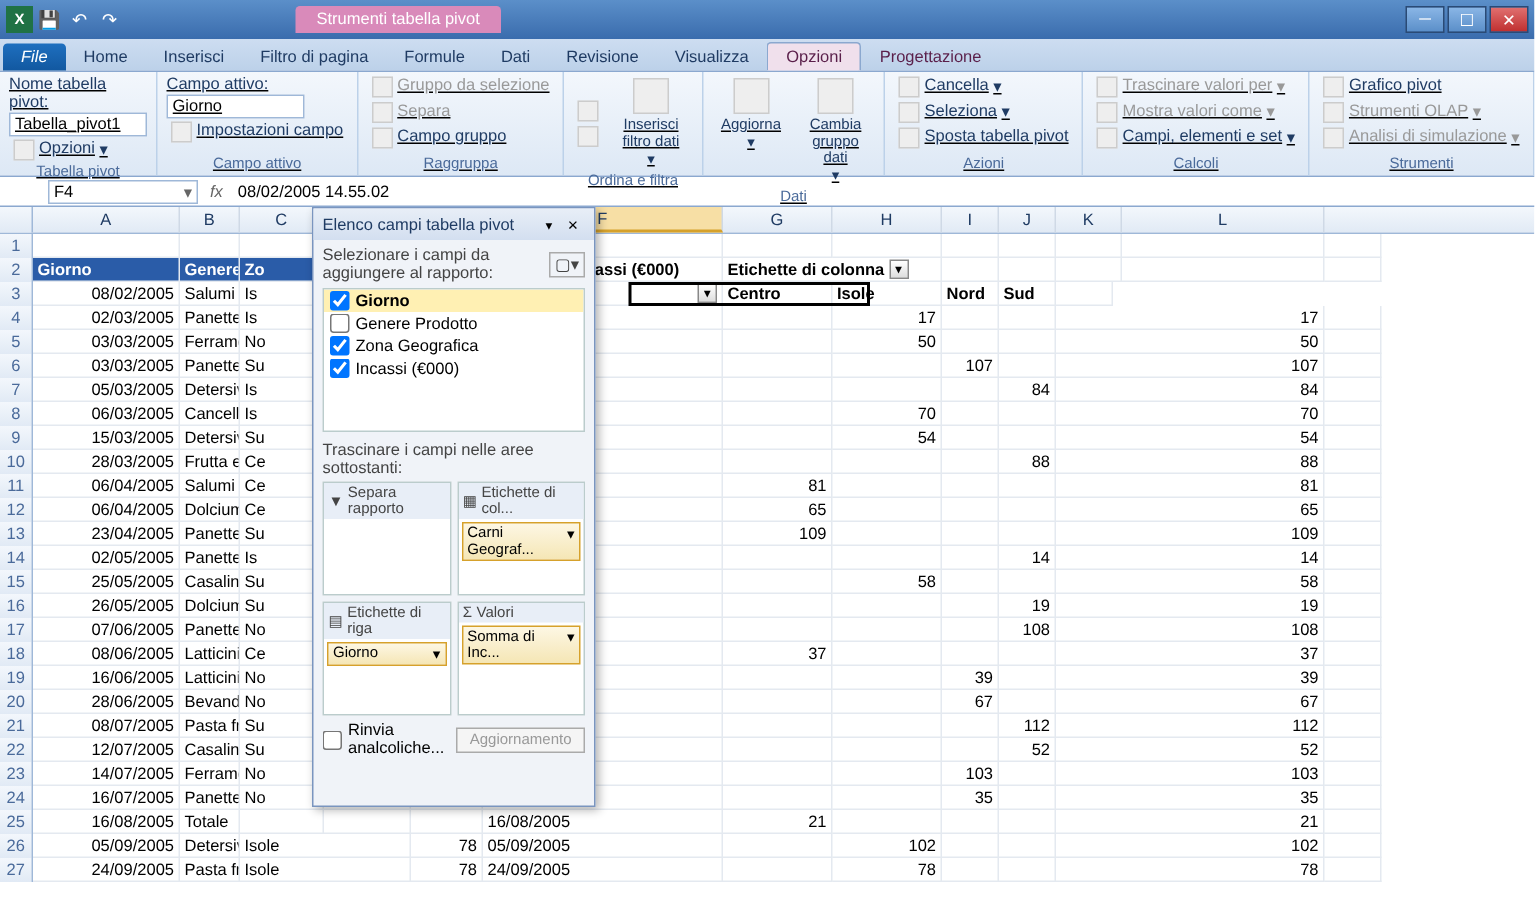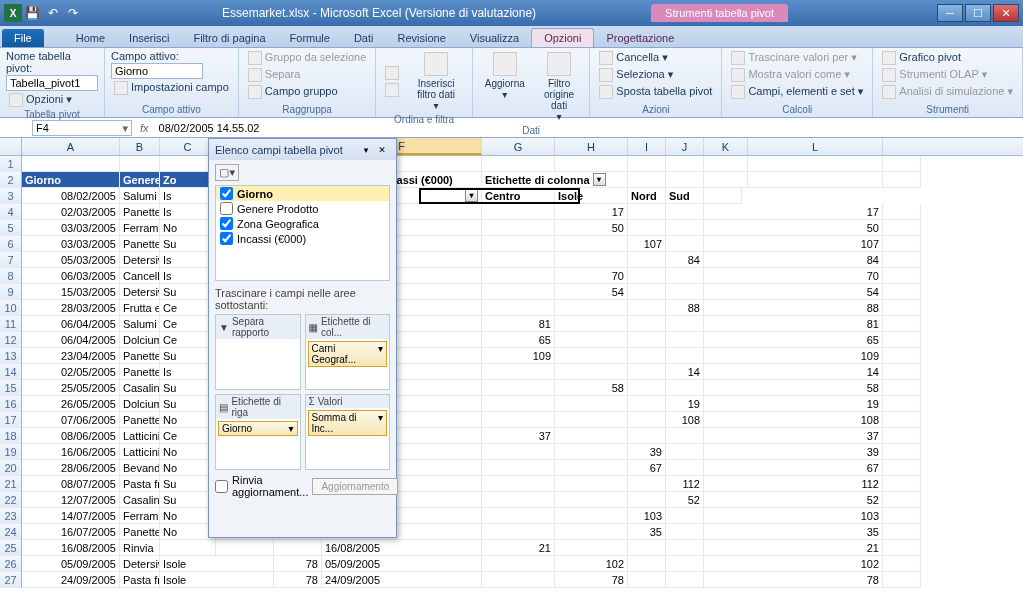--- a/index.html
+++ b/index.html
@@ -11,28 +11,28 @@
 .titlebar .qat .icon { width: 18px; height: 18px; display: flex; align-items: center; justify-content: center; font-size: 12px; }
 .titlebar .filename { margin-left: 140px; }
 .titlebar .context-tab { background: #d98aba; padding: 3px 14px; border-radius: 3px 3px 0 0; margin-left: 115px; font-size: 11px; }
 .titlebar .winbtns { margin-left: auto; display: flex; gap: 2px; }
 .titlebar .winbtns button { width: 26px; height: 18px; border: 1px solid #2a4a75; background: linear-gradient(#8ab6e6,#5b8fc9); color: #fff; font-size: 11px; cursor: pointer; }
 .titlebar .winbtns .close { background: linear-gradient(#e07070,#c03030); }
 
 
 .ribbon-tabs { height: 22px; background: linear-gradient(#cdddf1,#bcd1e9); display: flex; align-items: end; padding-left: 2px; font-size: 11px; border-bottom: 1px solid #8ba8cf; }
 .ribbon-tabs .tab { padding: 3px 12px; color: #1f3b63; cursor: pointer; }
-.ribbon-tabs .tab.file { background: linear-gradient(#1e6fbf,#1258a0); color: #fff; border-radius: 3px 3px 0 0; margin-right: 20px; }
+.ribbon-tabs .tab.file { background: linear-gradient(#1e6fbf,#1258a0); color: #fff; border-radius: 3px 3px 0 0; margin-right: 0; font-style: italic; }
 .ribbon-tabs .tab.active { background: #eef3fa; border: 1px solid #8ba8cf; border-bottom: none; border-radius: 3px 3px 0 0; }
 .ribbon-tabs .tab.ctx { color: #5a1f4a; }
 .ribbon-tabs .tab.ctx.active { background: #f0e0ec; }
 
 
 .ribbon { height: 70px; background: linear-gradient(#f3f7fc,#dde8f5); border-bottom: 1px solid #8ba8cf; display: flex; font-size: 11px; }
-.ribbon-group { border-right: 1px solid #bcd1e9; padding: 2px 6px; display: flex; flex-direction: column; }
+.ribbon-group { border-right: 1px solid #bcd1e9; padding: 2px 6px; display: flex; flex-direction: column; text-decoration: underline; }
 .ribbon-group .group-body { flex: 1; display: flex; gap: 4px; }
 .ribbon-group .group-label { text-align: center; color: #4a6a9a; font-size: 10px; padding-top: 1px; }
 .ribbon-col { display: flex; flex-direction: column; gap: 1px; }
 .ribbon-item { display: flex; align-items: flex-start; gap: 3px; padding: 1px 3px; color: #1f3b63; white-space: nowrap; cursor: pointer; }
 .ribbon-item.disabled { color: #999; }
 .ribbon-big { display: flex; flex-direction: column; align-items: center; padding: 2px 6px; color: #1f3b63; cursor: pointer; font-size: 10px; text-align: center; }
 .ribbon-big .big-icon { width: 24px; height: 24px; background: #eee; border: 1px solid #ccc; margin-bottom: 2px; }
 .ribbon-item .sm-icon { width: 14px; height: 14px; background: #eee; border: 1px solid #ccc; flex-shrink: 0; }
 .pivot-input { border: 1px solid #9fb8d8; background: #fff; padding: 1px 3px; width: 92px; font-size: 11px; }
 
@@ -81,21 +81,20 @@
 </head>
 <body>
 
 <div class="titlebar">
   <div class="qat">
     <span class="icon" style="background:#207245;color:#fff;font-weight:bold;font-size:10px">X</span>
     <span class="icon">💾</span>
     <span class="icon">↶</span>
     <span class="icon">↷</span>
   </div>
-  <span class="filename">Essemarket.xlsx - Microsoft Excel (Versione di valutazione)</span>
   <span class="context-tab">Strumenti tabella pivot</span>
   <div class="winbtns">
     <button>─</button>
     <button>☐</button>
     <button class="close">✕</button>
   </div>
 </div>
 
 <div class="ribbon-tabs">
   <div class="tab file">File</div>
@@ -167,21 +166,21 @@
     </div>
     <div class="group-label">Ordina e filtra</div>
   </div>
   <div class="ribbon-group">
     <div class="group-body">
       <div class="ribbon-big">
           <div class="big-icon"></div>
           <span>Aggiorna</span>
           <span>▾</span>
         </div>
-      <div class="ribbon-big"><div class="big-icon"></div><span>Filtro origine dati</span> ▾</div>
+      <div class="ribbon-big"><div class="big-icon"></div><span>Cambia gruppo dati</span> ▾</div>
     </div>
     <div class="group-label">Dati</div>
   </div>
   <div class="ribbon-group">
     <div class="group-body">
         <div class="ribbon-col">
       <span class="ribbon-item"><span class="sm-icon"></span><span>Cancella</span> ▾</span>
       <span class="ribbon-item"><span class="sm-icon"></span><span>Seleziona</span> ▾</span>
       <span class="ribbon-item">
             <span class="sm-icon"></span>
@@ -610,21 +609,21 @@
           <div class="cell " style="width: 160px;">16/07/2005</div>
           <div class="cell r" style="width: 73px;"></div>
           <div class="cell r" style="width: 73px;"></div>
           <div class="cell r" style="width: 38px;">35</div>
           <div class="cell r" style="width: 38px;"></div>
           <div class="cell r" style="width: 179px;">35</div>
           <div class="cell " style="width: 38px;"></div>
         </div>
         <div class="row">
           <div class="cell r" style="width: 98px;">16/08/2005</div>
-          <div class="cell " style="width: 40px;">Rinvia</div>
+          <div class="cell " style="width: 40px;">Totale</div>
           <div class="cell " style="width: 56px;"></div>
           <div class="cell " style="width: 58px;"></div>
           <div class="cell " style="width: 48px;"></div>
           <div class="cell " style="width: 160px;">16/08/2005</div>
           <div class="cell r" style="width: 73px;">21</div>
           <div class="cell r" style="width: 73px;"></div>
           <div class="cell r" style="width: 38px;"></div>
           <div class="cell r" style="width: 38px;"></div>
           <div class="cell r" style="width: 179px;">21</div>
           <div class="cell " style="width: 38px;"></div>
@@ -659,20 +658,21 @@
   </div>
   <div class="active-cell" style="left:419px;top:50px;width:161px;height:16px"></div>
 
   <div class="fieldlist">
     <div class="fl-title">
       <span class="flt">Elenco campi tabella pivot</span>
       <button>▾</button>
       <button>✕</button>
     </div>
     <div class="fl-sub">
+      <span style="flex:1">Selezionare i campi da aggiungere al rapporto:</span>
       <span style="border:1px solid #aaa;padding:1px 3px">▢▾</span>
     </div>
     <div class="fl-list" id="fl-list">
         <div class="fl-item sel">
           <input type="checkbox" checked="" style="">
           <span>Giorno</span>
         </div>
         <div class="fl-item">
           <input type="checkbox" style="">
           <span>Genere Prodotto</span>
@@ -720,17 +720,17 @@
             <span>Valori</span>
           </div>
         <div class="fl-field">
             <span>Somma di Inc...</span>
             <span>▾</span>
           </div>
       </div>
     </div>
     <div class="fl-bottom">
       <input type="checkbox" style="">
-      <span style="flex:1">Rinvia aggiornament...</span>
+      <span style="flex:1">Rinvia analcoliche...</span>
       <button disabled="">Aggiornamento</button>
     </div>
   </div>
 </div>
 
 </body></html>

